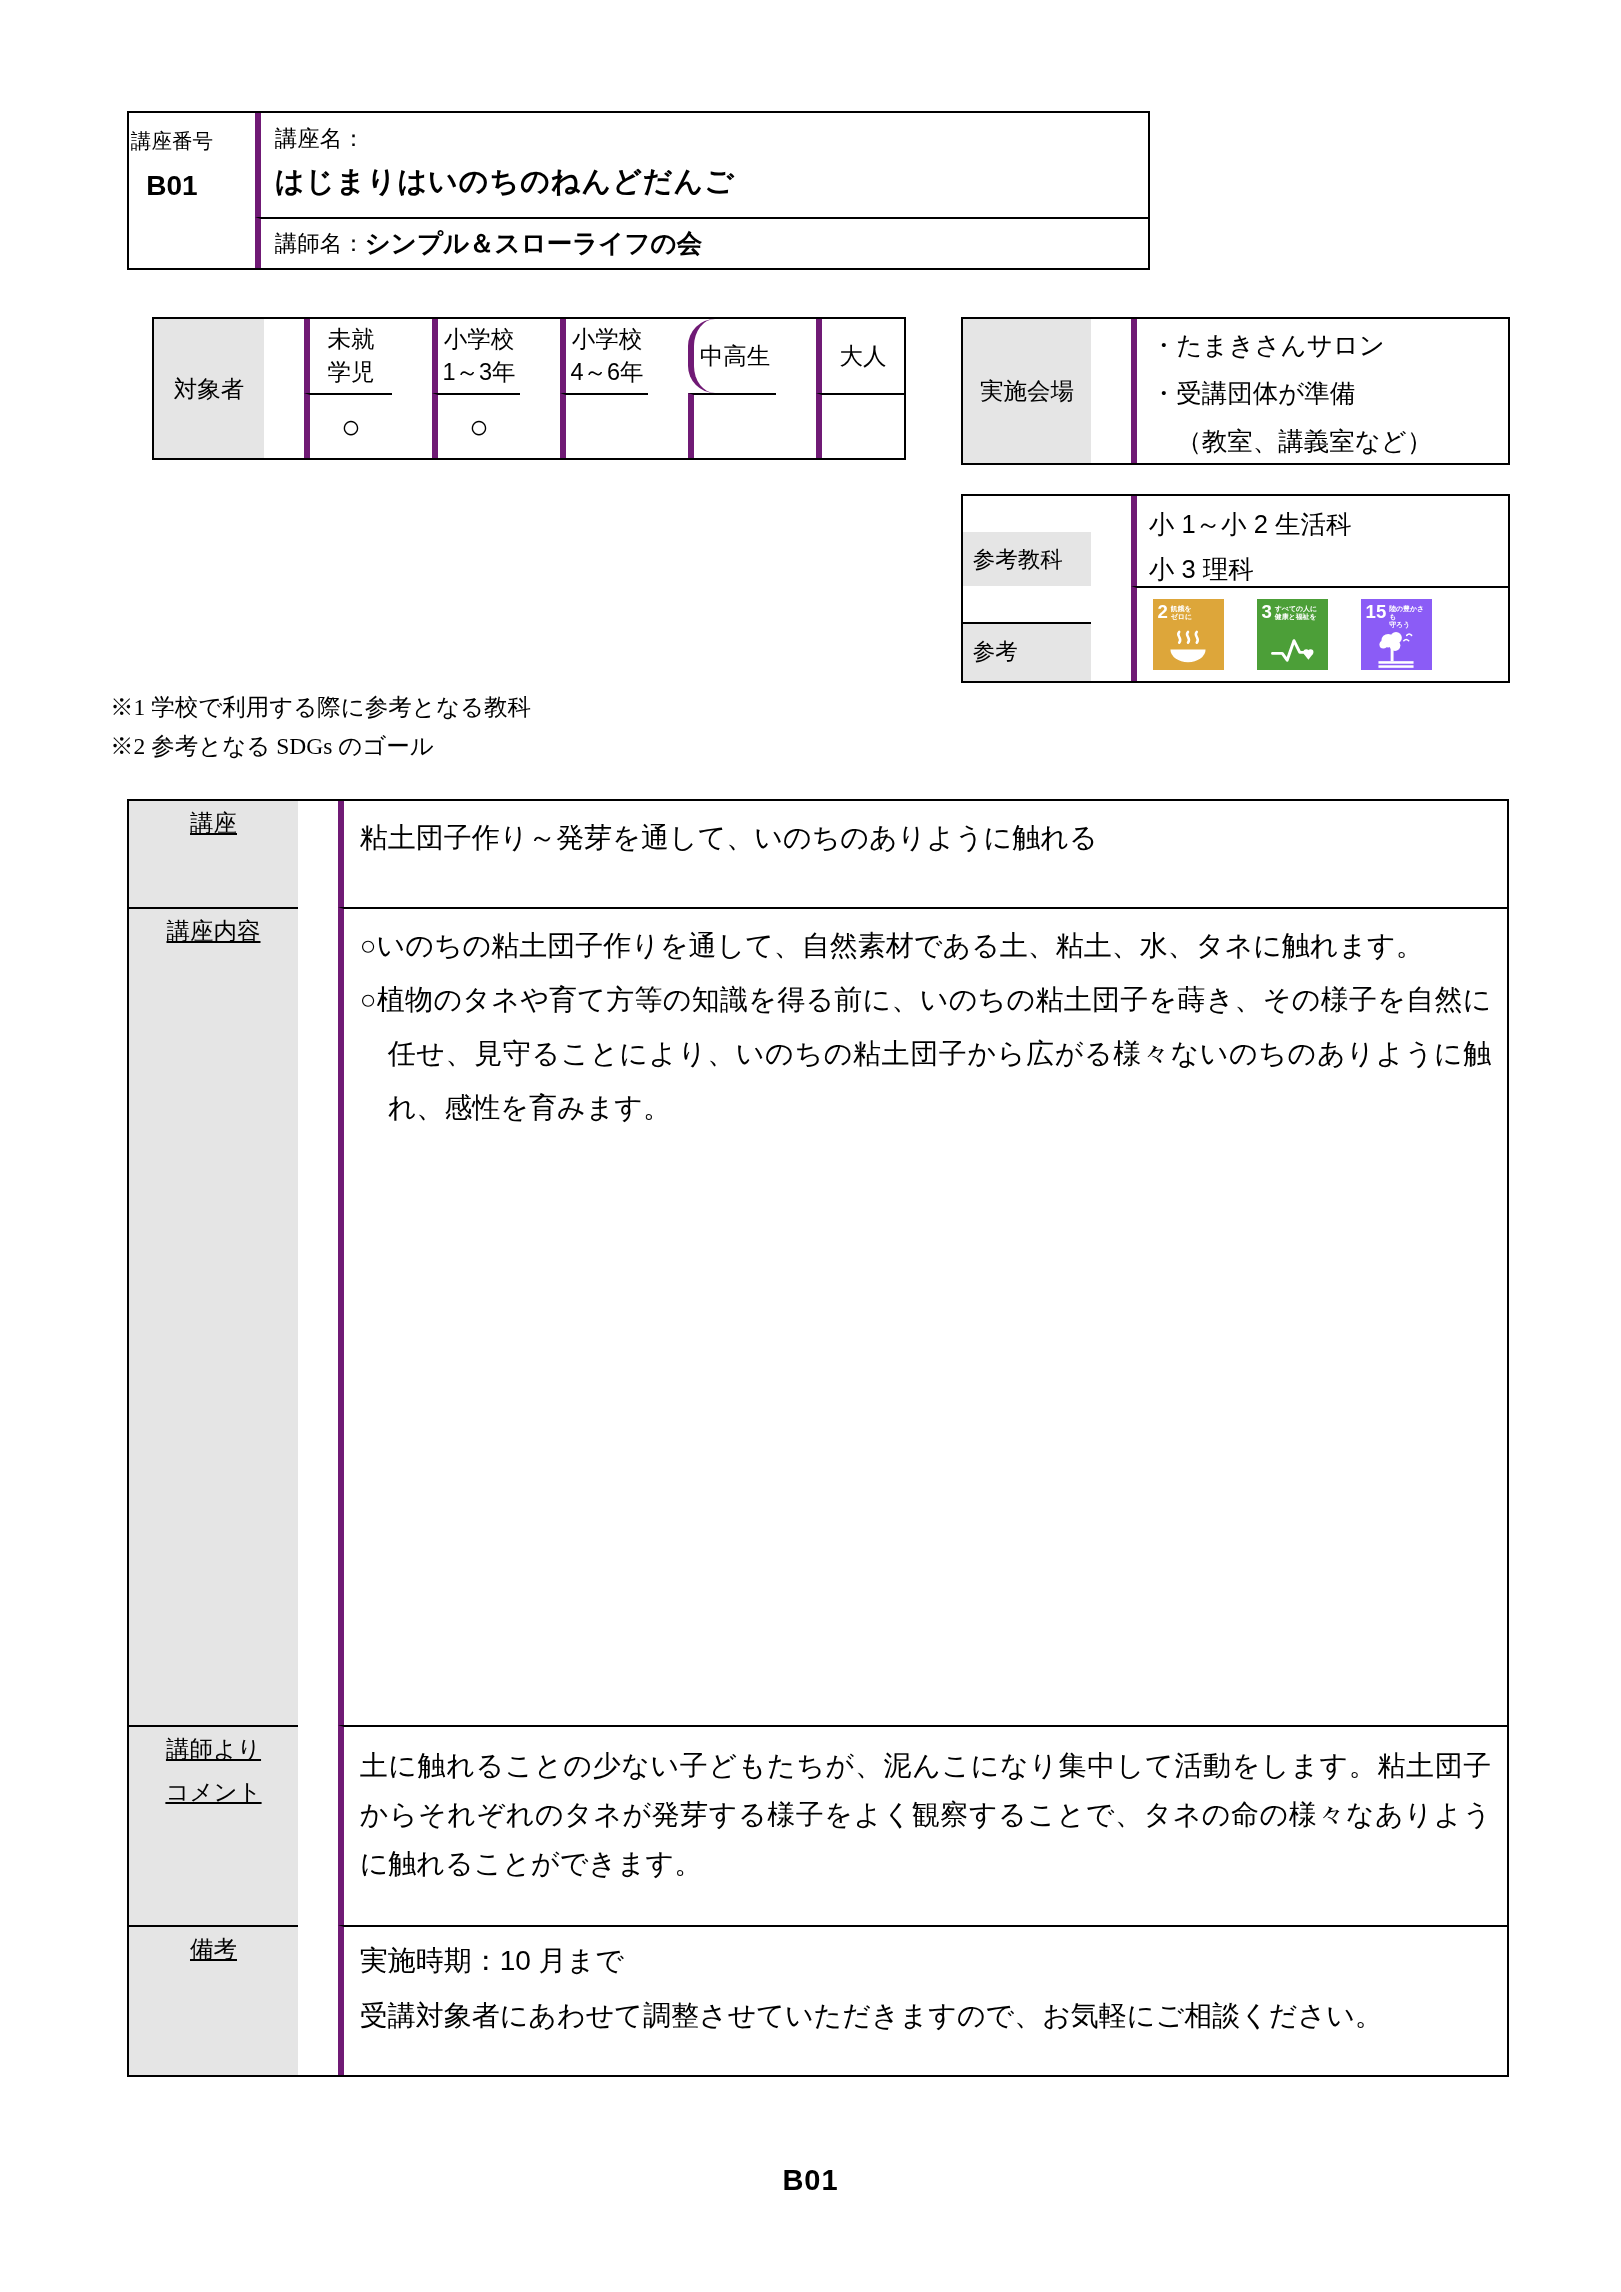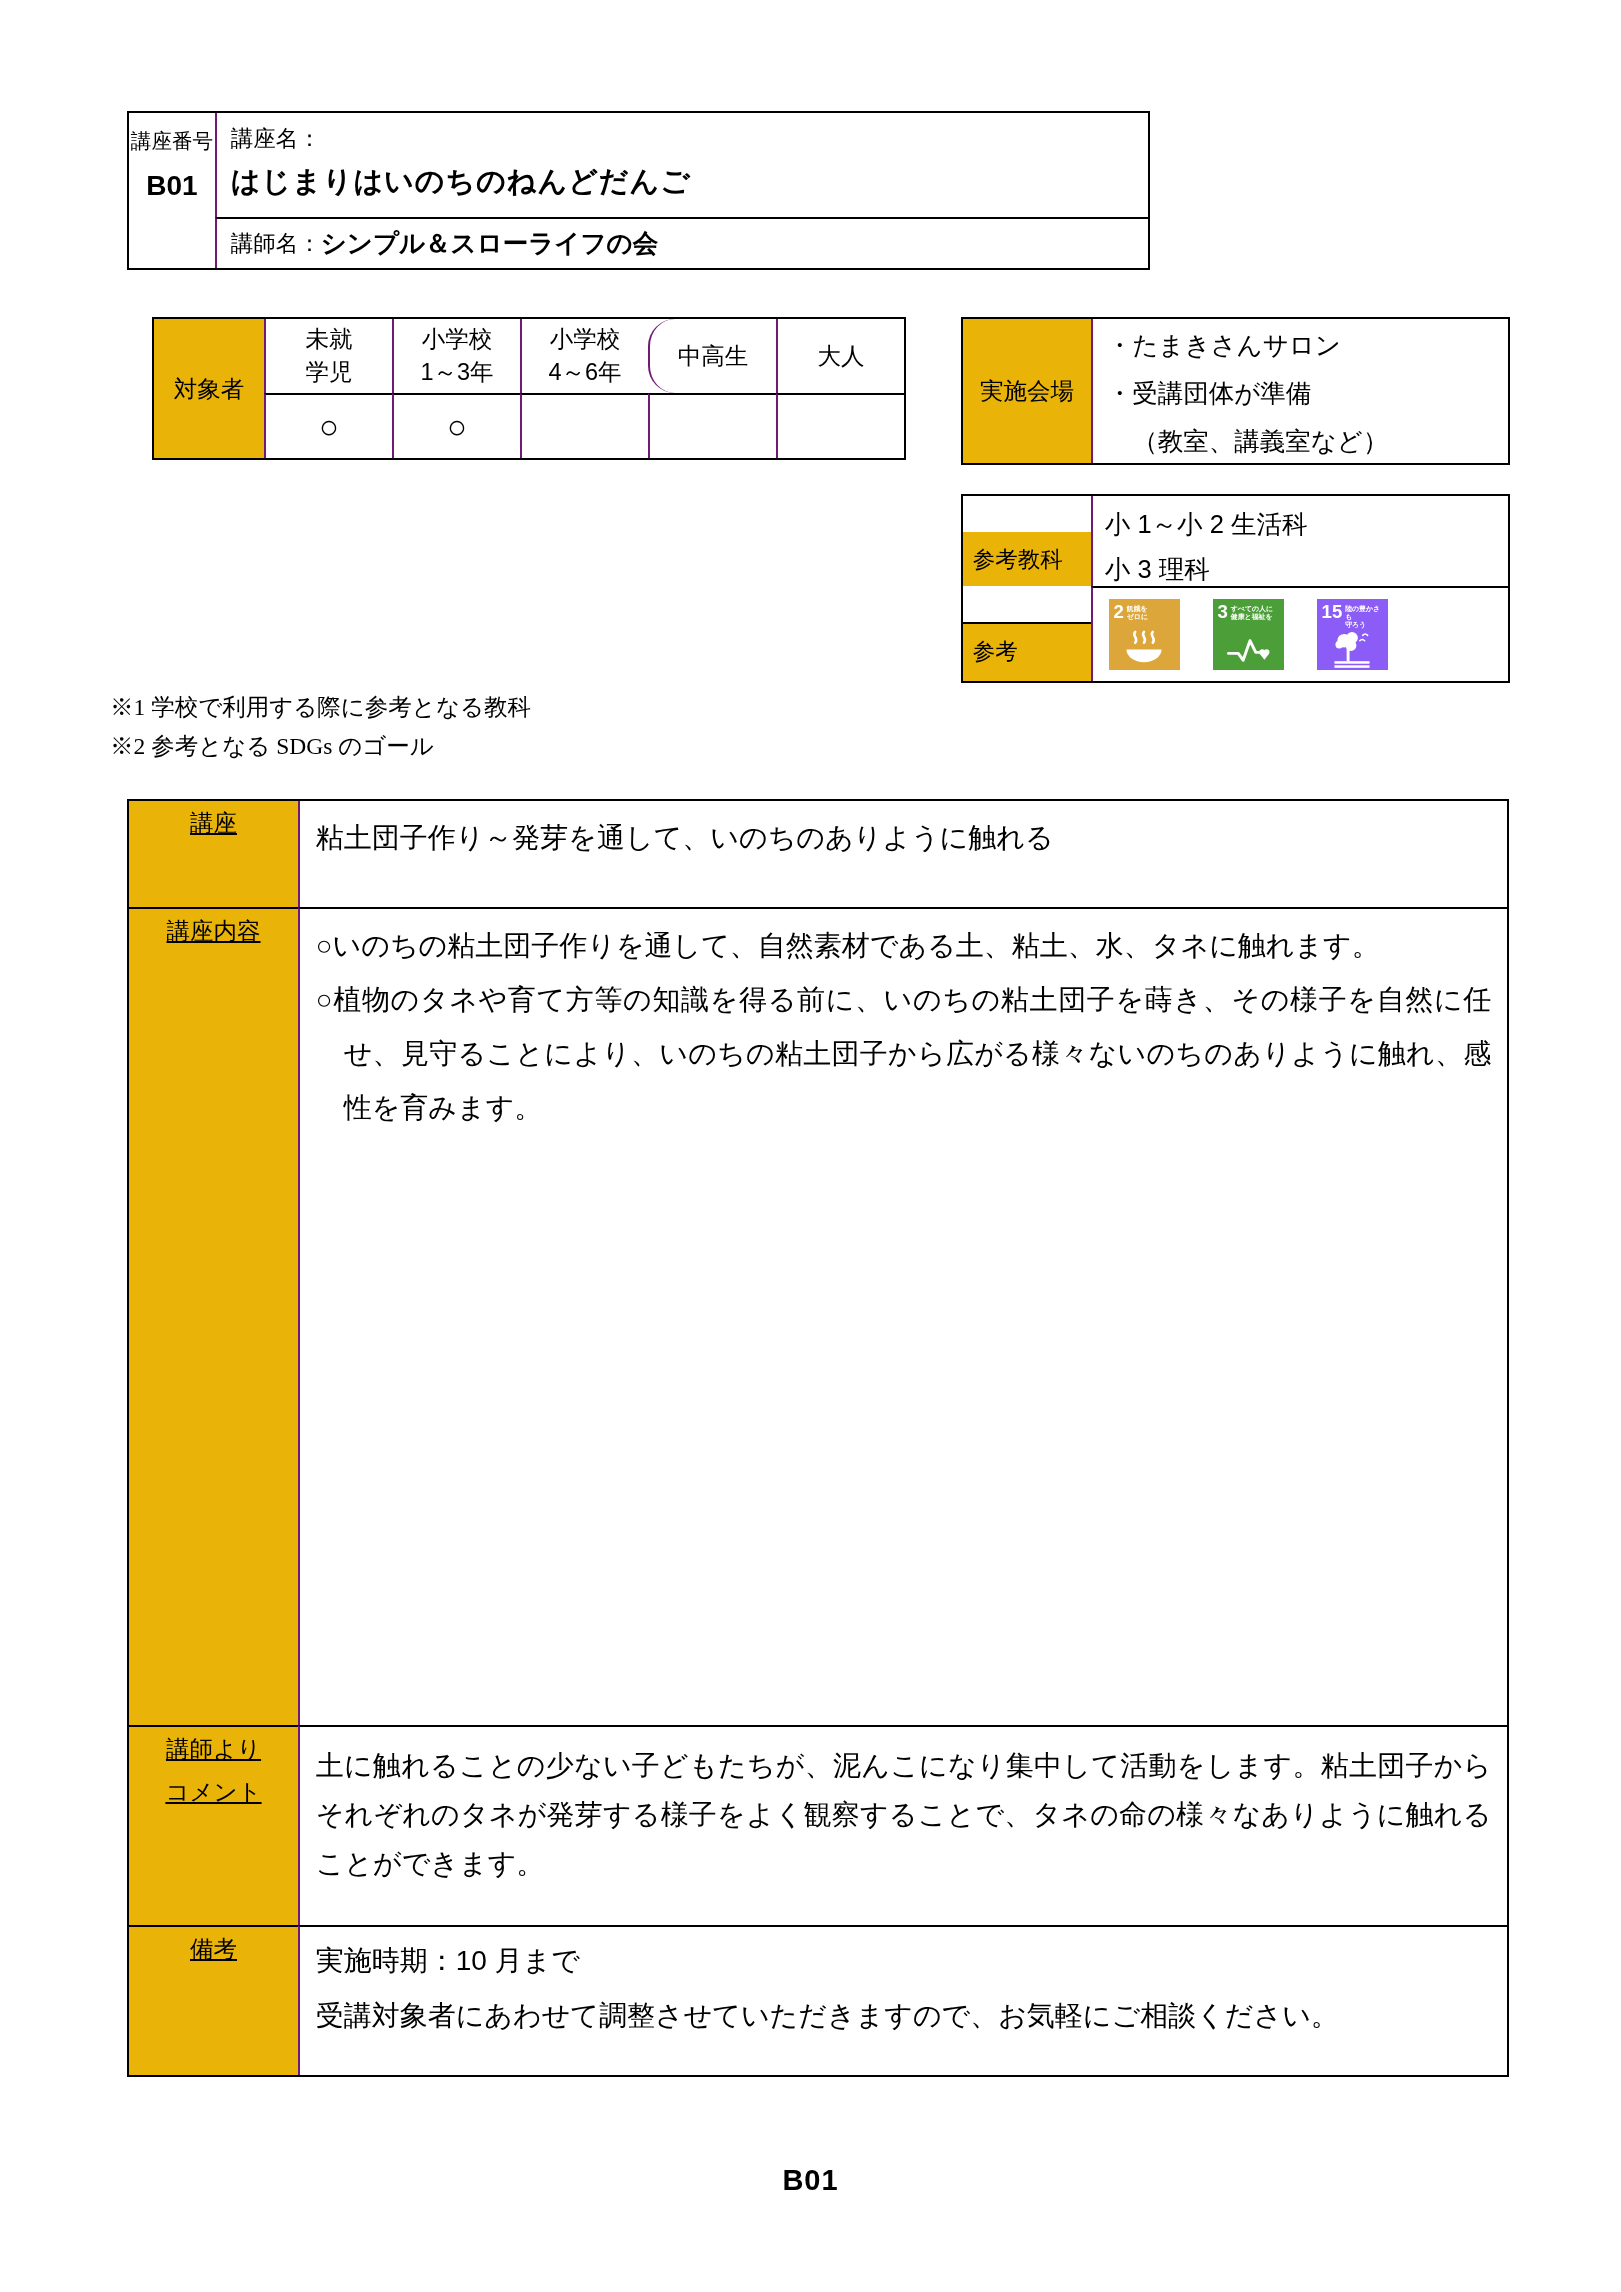--- a/index.html
+++ b/index.html
@@ -5,24 +5,24 @@
   * { margin:0; padding:0; box-sizing:border-box; }
   html,body { background:#ffffff; }
   body {
     width:1621px; height:2293px;
     font-family:"Liberation Sans","DejaVu Sans",sans-serif;
     color:#000;
   }
   .page { position:relative; width:1621px; height:2293px; background:#fff; overflow:hidden; }
   .serif { font-family:"Liberation Serif","DejaVu Serif",serif; }
   .pre { white-space:pre-line; }
-  .gray { background:#eab308; }
+  .gray { background:#e5e5e5; }
   .tbl { position:absolute; border:2.9px solid #000; display:grid; background:#fff; }
   .cell { position:relative; overflow:hidden; }
-  .bl { border-left:2px solid #701a75; }
+  .bl { border-left:6px solid #701a75;margin-left:40px; }
   .bt { border-top:2px solid #000; }
 
   
   .tbl-header { left:127px; top:111px; width:1023px; grid-template-columns:86px 1fr; grid-template-rows:104px 51px; }
   .head-num { grid-row:1/3; display:flex; flex-direction:column; align-items:center; padding-top:13.7px; }
   .head-num .lbl { font-size:20.6px; }
   .head-num .num { margin-top:15.7px; font-size:28px; font-weight:bold; }
   .head-name { grid-column:2; grid-row:1; padding:9.8px 13.7px 0; }
   .head-name .lbl { font-size:22.5px; }
   .head-name .ttl { font-size:29px; font-weight:bold; margin-top:7.8px; letter-spacing:1px; }

